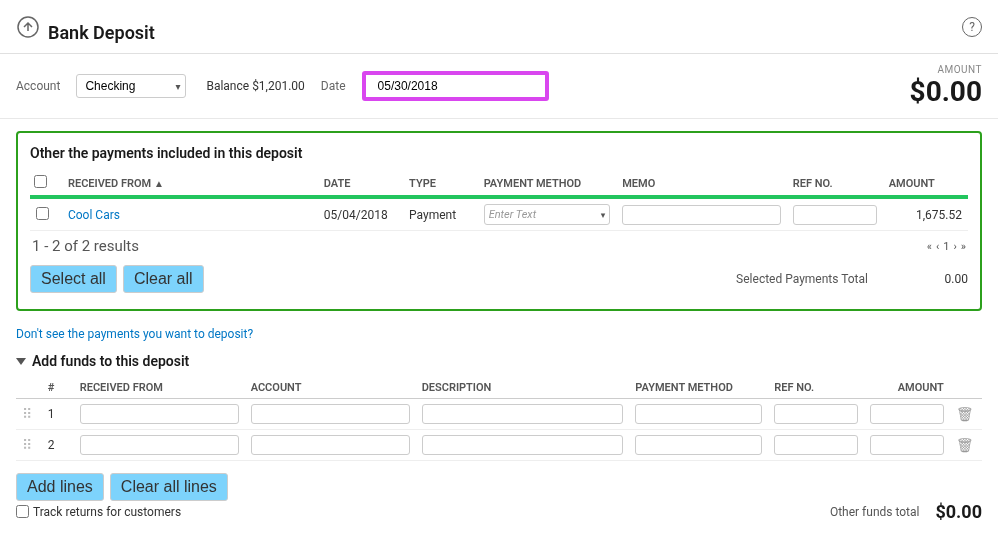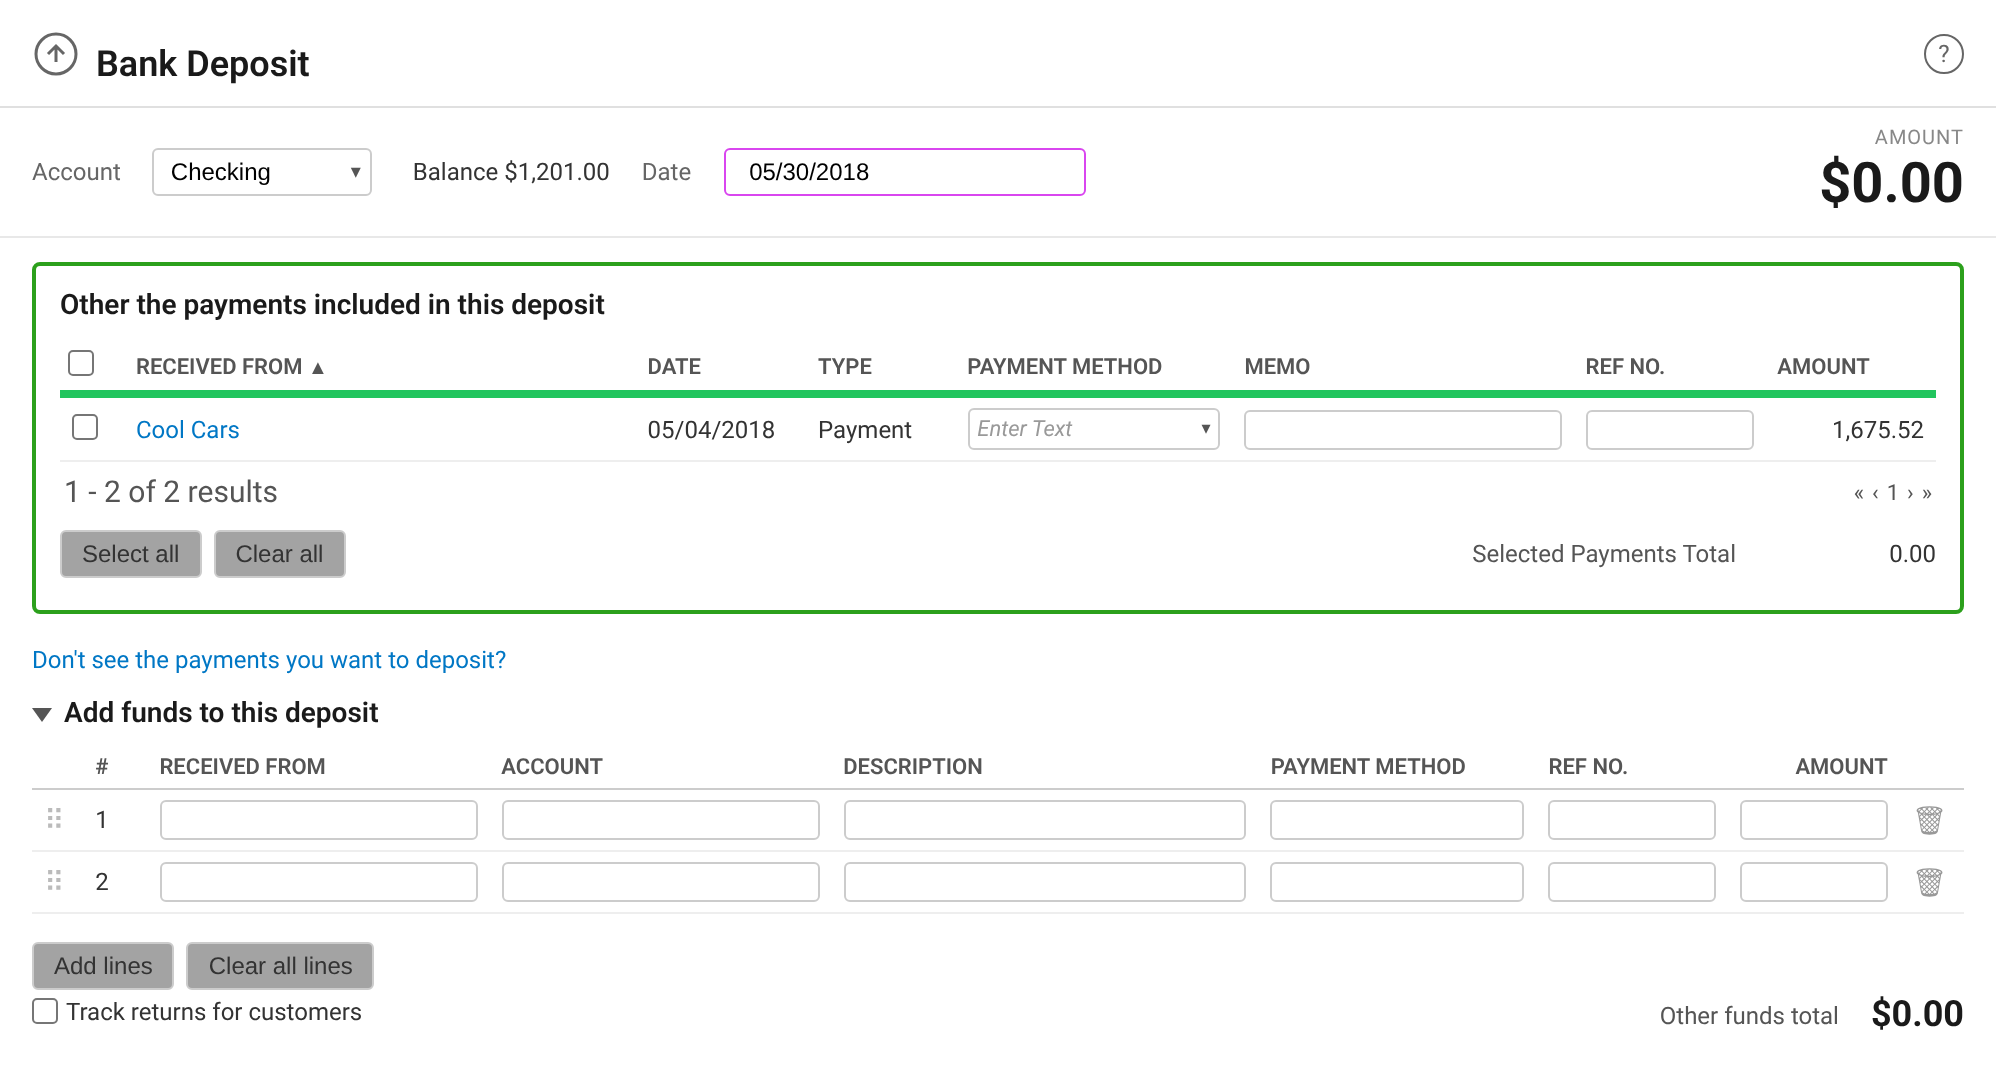--- a/index.html
+++ b/index.html
@@ -87,21 +87,21 @@
       pointer-events: none;
       font-size: 10px;
       color: #555;
     }
     .balance-text {
       font-size: 12px;
       color: #333;
       margin-left: 4px;
     }
     .date-input {
-      border: 1px solid #d946ef;
+      border: 4px solid #d946ef;
       border-radius: 3px;
       padding: 4px 12px;
       font-size: 12px;
       min-width: 90px;
     }
     .amount-block {
       margin-left: auto;
       text-align: right;
     }
     .amount-label {
@@ -211,24 +211,24 @@
       align-items: center;
       justify-content: space-between;
       padding: 4px 0;
     }
     .btn-group {
       display: flex;
       gap: 6px;
     }
     .btn {
       border: 1px solid #ccc;
-      background: #a3a3a3;
+      background: #7dd3fc;
       border-radius: 3px;
       padding: 4px 10px;
-      font-size: 12px;
+      font-size: 16px;
       cursor: pointer;
       color: #333;
     }
     .total-row {
       display: flex;
       justify-content: flex-end;
       gap: 40px;
       font-size: 12px;
       padding: 2px 0;
     }

